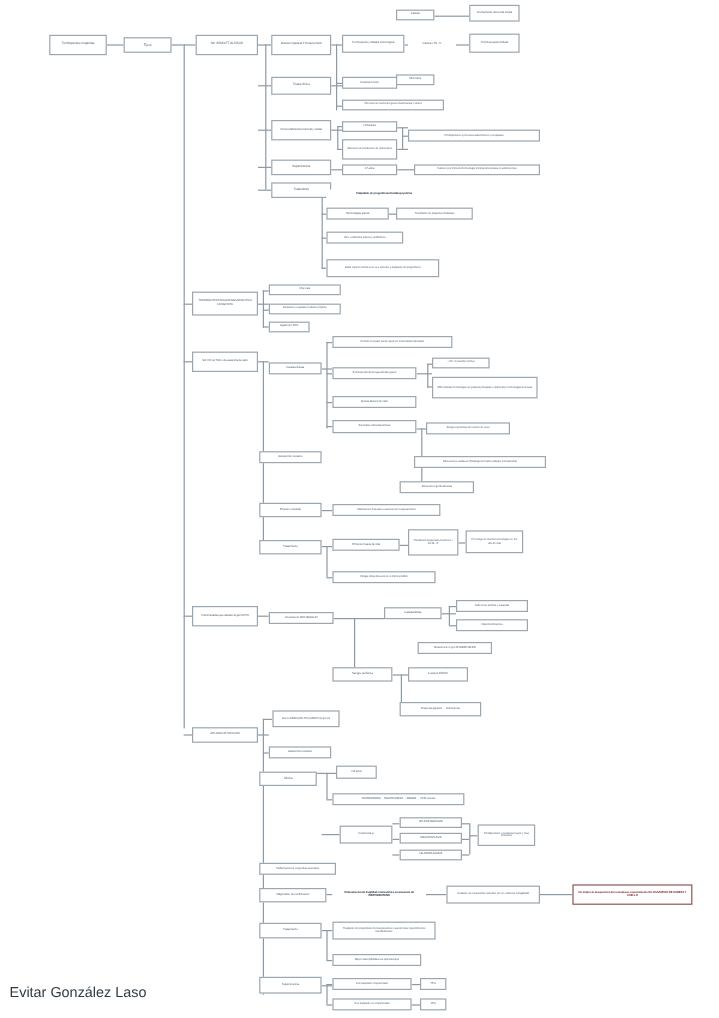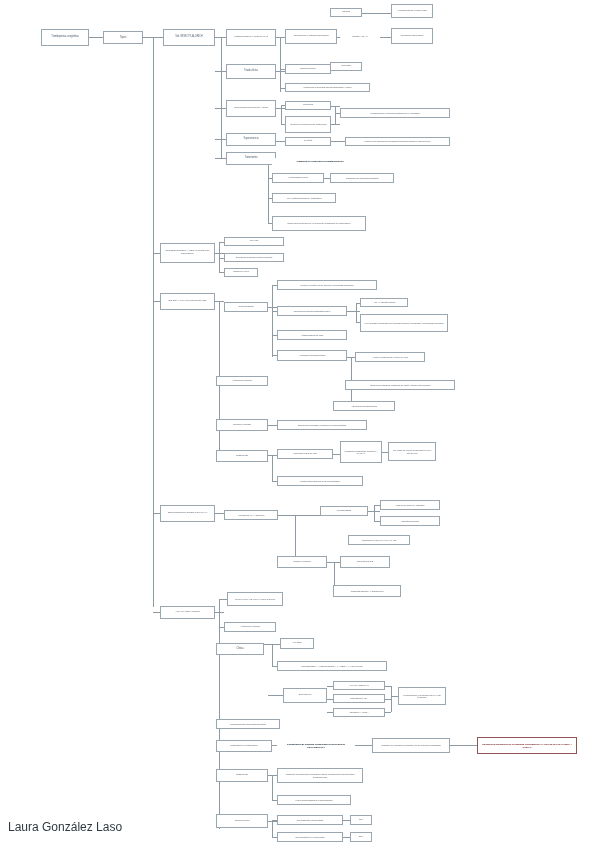--- a/index.html
+++ b/index.html
@@ -221,13 +221,13 @@
     <div class="node red" style="left: 477px; top: 737px; width: 100px; height: 17px; font-size: 2.3px;">No implica la desaparicion de la neoplasia, especialmente CA. ESCAMOSO DE CABEZA Y CUELLO</div>
     <div class="node" style="left: 216px; top: 769px; width: 52px; height: 13px; font-size: 2.5px;">Tratamiento</div>
     <div class="node" style="left: 277px; top: 768px; width: 86px; height: 15px; font-size: 2.3px;">Trasplante de progenitores hematopoyeticos: cuando inicia requerimientos transfusionales</div>
     <div class="node" style="left: 277px; top: 795px; width: 74px; height: 10px; font-size: 2.3px;">Mayor susceptibilidad a la quimioterapia</div>
     <div class="node" style="left: 216px; top: 814px; width: 52px; height: 14px; font-size: 2.5px;">Supervivencia</div>
     <div class="node" style="left: 277px; top: 815px; width: 66px; height: 10px; font-size: 2.3px;">Con trasplante emparentado</div>
     <div class="node" style="left: 350px; top: 815px; width: 22px; height: 10px; font-size: 2.4px;">75%</div>
     <div class="node" style="left: 277px; top: 832px; width: 66px; height: 10px; font-size: 2.3px;">Con trasplante no emparentado</div>
     <div class="node" style="left: 350px; top: 832px; width: 22px; height: 10px; font-size: 2.4px;">35%</div>
   </div>
-<div class="sig">Laura González Laso</div>
+<div class="sig">Evitar González Laso</div>
 
 </body></html>

